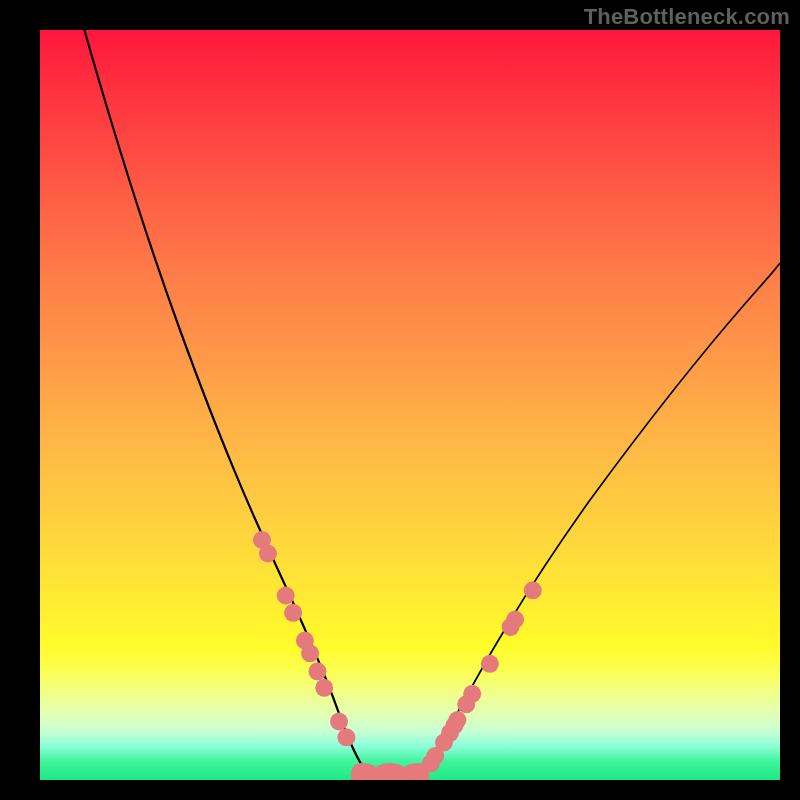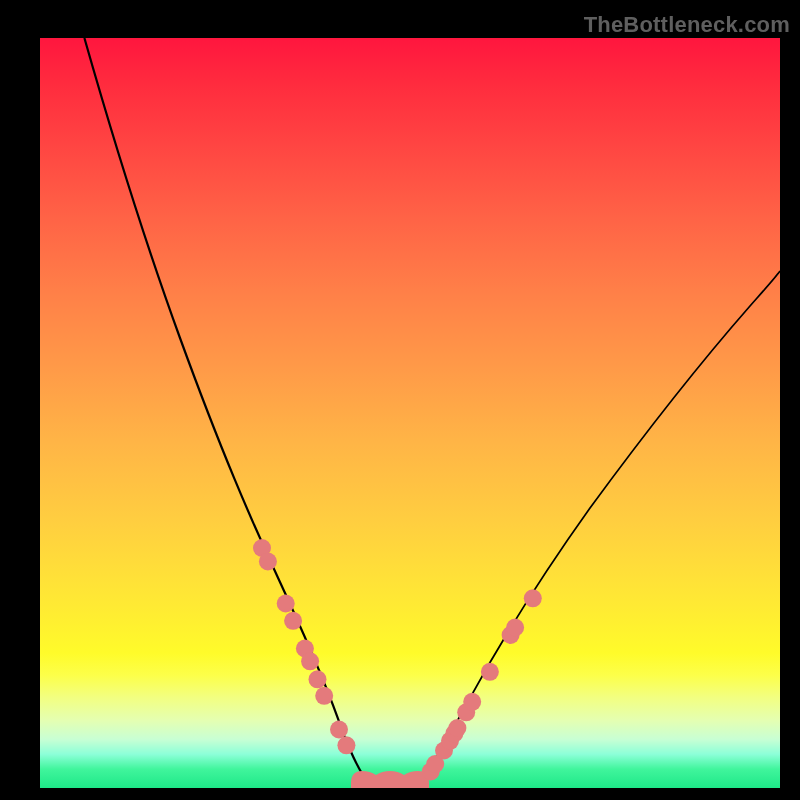--- a/index.html
+++ b/index.html
@@ -6,21 +6,21 @@
     margin: 0;
     padding: 0;
     width: 800px;
     height: 800px;
     background: #000000;
     overflow: hidden;
   }
   .frame {
     position: absolute;
     left: 0;
-    top: 8px;
+    top: 0;
     width: 800px;
     height: 787px;
     background: #000000;
   }
   .plot-area {
     position: absolute;
     left: 40px;
     top: 30px;
     width: 740px;
     height: 750px;

